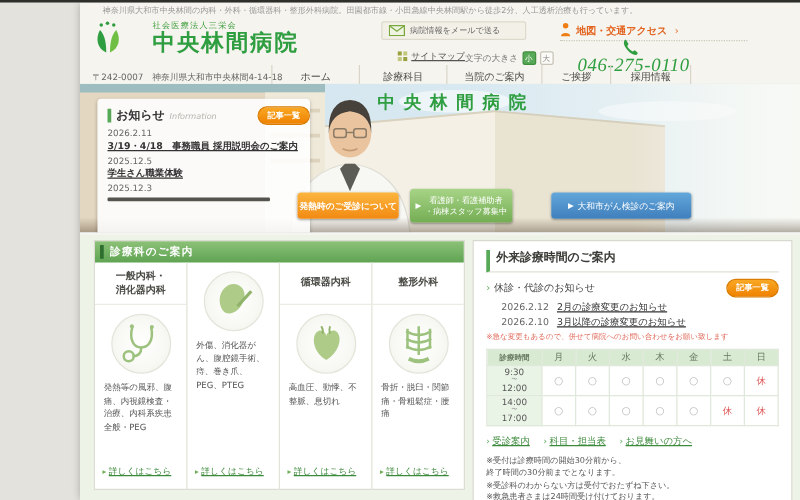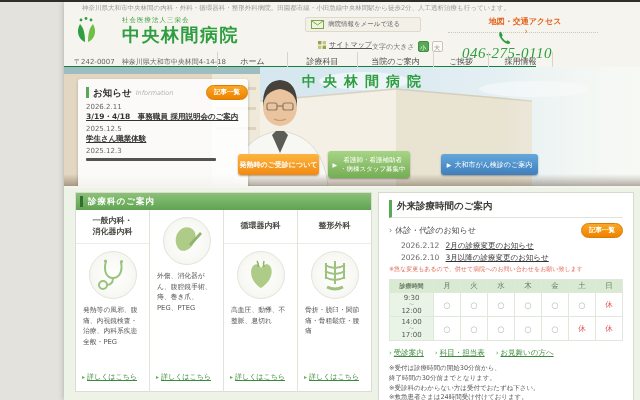--- a/index.html
+++ b/index.html
@@ -14,36 +14,36 @@
   
   .header { position:absolute; left:0; top:10px; width:576px; height:40px; }
   .logo { position:absolute; left:8px; top:3px; display:flex; align-items:center; }
   .logo-mark { width:30px; height:30px; }
   .logo-text { margin-left:20px; }
   .logo-org { font-size:6.5px; color:#3e9e3e; letter-spacing:1px; }
   .logo-name { font-size:18px; font-weight:bold; color:#2f9e41; letter-spacing:1.5px; line-height:1.1; }
 
   .mail-btn { position:absolute; left:241px; top:5px; width:116px; height:15px; background:#f3f0e7; border:1px solid #ddd9cc; border-radius:2px; display:flex; align-items:center; padding:0 5px; }
   .mail-btn span { font-size:6.5px; color:#666; margin-left:4px; white-space:nowrap; }
-  .access { position:absolute; left:384px; top:4px; width:150px; height:17px; display:flex; align-items:center; border-bottom:1px dotted #ccc8bc;flex-direction:column; }
+  .access { position:absolute; left:384px; top:4px; width:150px; height:17px; display:flex; align-items:center; border-bottom:1px dotted #ccc8bc; }
   .access-label { font-size:8px; font-weight:bold; color:#e2641f; margin-left:4px; white-space:nowrap; }
   .access-arrow { font-size:8px; color:#e2641f; margin-left:6px; }
 
   .sitemap { position:absolute; left:254px; top:28px; display:flex; align-items:center; }
   .sitemap span { font-size:7px; color:#555; text-decoration:underline; margin-left:3px; white-space:nowrap; }
   .fontsize { position:absolute; left:308px; top:29px; display:flex; align-items:flex-end; }
   .fontsize-label { font-size:7px; color:#777; white-space:nowrap; }
   .fs-box { width:11px; height:11px; border-radius:2px; font-size:6px; line-height:11px; text-align:center; margin-left:3px; }
   .fs-small { background:#57a857; color:#fff; border:1px solid #3f8f3f; }
   .fs-large { background:#fbfaf6; color:#888; border:1px solid #c8c4b8; }
   .phone { position:absolute; left:394px; top:19px; display:flex; align-items:center;flex-direction:column; }
   .phone-number { font-family:"Liberation Serif","DejaVu Serif",serif; font-style:italic; font-size:15px; color:#2f9e41; margin-left:4px; letter-spacing:.5px; white-space:nowrap; }
 
   
-  .nav { position:absolute; left:0; top:50px; width:472px; height:18px; border-bottom:4px solid #15803d; }
+  .nav { position:absolute; left:0; top:50px; width:472px; height:18px; border-bottom:1px solid #15803d; }
   .addr { position:absolute; left:10px; top:5px; font-size:7px; color:#666; white-space:nowrap; }
   .nav-items { position:absolute; left:153px; top:0; height:18px; display:flex; }
   .nav-item { height:18px; border-left:1px solid #d9d5c9; display:flex; align-items:center; justify-content:center; font-size:8px; color:#4a4a45; }
   .nav-item:last-child { border-right:1px solid #d9d5c9; }
 
   
   .banner { position:absolute; left:0; top:65px; width:576px; height:119px; overflow:hidden; background:#dfe9ee; }
   .banner svg.scene { position:absolute; left:0; top:0; }
 
   .news-box { position:absolute; left:14px; top:12px; width:170px; height:124px; background:rgba(255,255,255,.88); border-radius:3px; padding:6px 0 4px 8px; box-shadow:0 1px 3px rgba(0,0,0,.25); overflow:hidden; }
@@ -52,21 +52,21 @@
   .news-title-en { font-size:6.5px; font-style:italic; color:#b5b5ae; margin-left:4px; }
   .btn-list { margin-left:auto; background:linear-gradient(#f9a income825,#ef8200); background:linear-gradient(#f9a825,#ef8200); color:#fff; font-size:6.5px; font-weight:bold; padding:2px 7px; border-radius:8px; border:1px solid #d97c00; white-space:nowrap; }
   .news-item { margin-top:3px; }
   .news-date { font-size:7px; color:#666; line-height:1.3; }
   .news-link { font-size:7.5px; color:#333; font-weight:bold; text-decoration:underline; line-height:1.3; display:block; }
   .clipped-line { width:130px; height:3px; background:#55534e; margin-top:2px; border-radius:1px; }
 
   .bn-btn { position:absolute; border-radius:3px; color:#fff; text-align:center; box-shadow:0 1px 2px rgba(0,0,0,.35); display:flex; align-items:center; justify-content:center; }
   .bn-orange { left:174px; top:87px; width:81px; height:21px; background:linear-gradient(#fcb53e,#f28a12); font-size:7px; font-weight:bold; }
   .bn-green { left:264px; top:84px; width:82px; height:27px; background:linear-gradient(#a7d486,#74ad53); font-size:6.5px; line-height:1.3; }
-  .bn-blue { left:377px; top:87px; width:97px; height:21px; background:linear-gradient(#63a7da,#3f7fbd); font-size:7px; }
+  .bn-blue { left:377px; top:87px; width:112px; height:21px; background:linear-gradient(#63a7da,#3f7fbd); font-size:7px; }
   .bn-arrow { font-size:6px; margin-right:3px; color:#fff; }
 
   
   .content { position:absolute; left:0; top:186px; width:576px; height:212px; background:#edf3e7; overflow:hidden; }
 
   .dept-block { position:absolute; left:11px; top:4px; width:297px; height:200px; background:#fff; border:1px solid #dcdcd2; }
   .section-bar { height:17px; background:linear-gradient(#8cc178,#5fa452); display:flex; align-items:center; }
   .section-accent { width:3px; height:11px; background:#2e6e2e; margin:0 5px 0 4px; }
   .section-title { color:#fff; font-size:8.5px; font-weight:bold; letter-spacing:1px; }
   .cards { display:flex; height:182px; }

